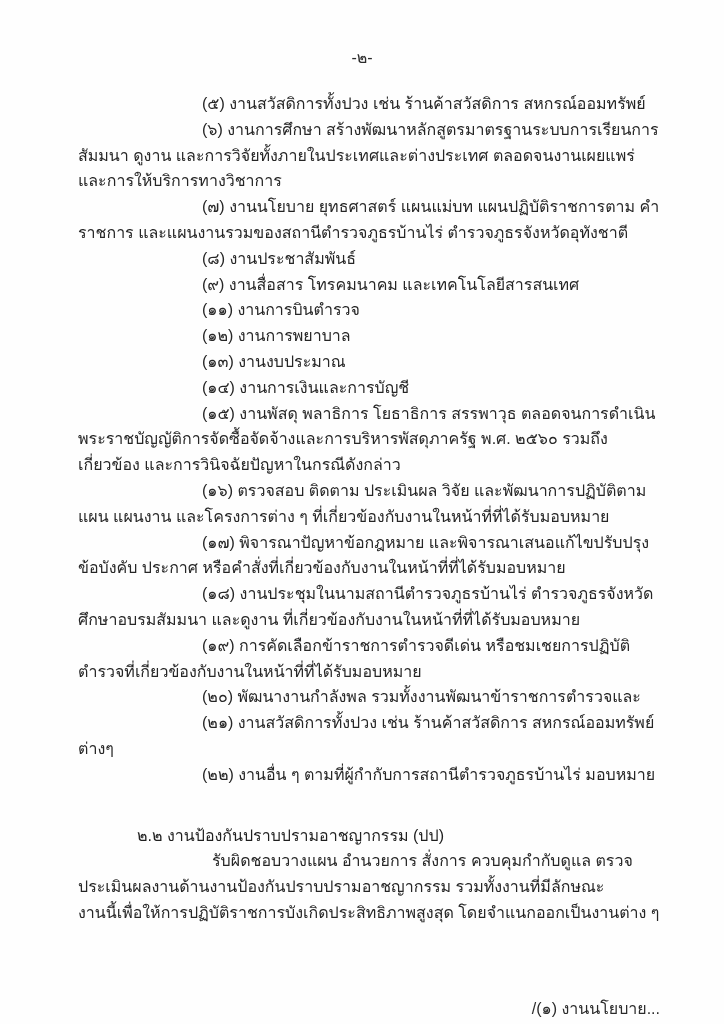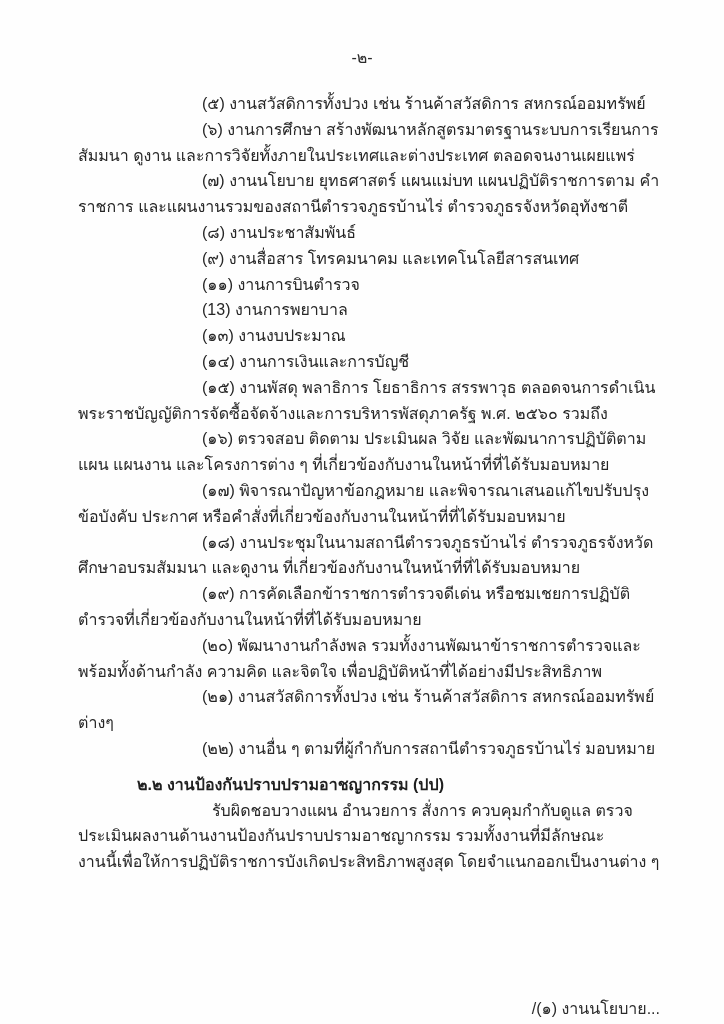--- a/index.html
+++ b/index.html
@@ -38,62 +38,63 @@
     white-space: normal;
     overflow: hidden;
     text-overflow: clip;
     max-height: 25.8px;
   }
   .line.item   { padding-left: 124px; }
   .line.flush  { padding-left: 0; }
   .line.indent2{ padding-left: 134px; }
   .line.heading {
     padding-left: 59px;
-    font-weight: bold;
-    margin-top: 10px;
+    font-weight: normal;
+    margin-top: 35px;
     color: #1f1f1f;
   }
   .footer-continuation {
     position: absolute;
     top: 996px;
     right: 64px;
     font-size: 16px;
     color: #2b2b2b;
   }
 </style>
 </head>
 <body>
 
 <div class="page">
   <div class="page-number">-๒-</div>
 
   <div class="doc-body">
       <div class="line item">(๕) งานสวัสดิการทั้งปวง เช่น ร้านค้าสวัสดิการ สหกรณ์ออมทรัพย์ กองทุนและมูลนิธิต่าง ๆ</div>
       <div class="line item">(๖) งานการศึกษา สร้างพัฒนาหลักสูตรมาตรฐานระบบการเรียนการสอน การฝึกอบรม</div>
       <div class="line flush">สัมมนา ดูงาน และการวิจัยทั้งภายในประเทศและต่างประเทศ ตลอดจนงานเผยแพร่ความรู้แนวทางปฏิบัติราชการ</div>
+      <div class="line flush">และการให้บริการทางวิชาการ</div>
       <div class="line item">(๗) งานนโยบาย ยุทธศาสตร์ แผนแม่บท แผนปฏิบัติราชการตาม คำรับรองการปฏิบัติ</div>
       <div class="line flush">ราชการ และแผนงานรวมของสถานีตำรวจภูธรบ้านไร่ ตำรวจภูธรจังหวัดอุทังชาตี</div>
       <div class="line item">(๘) งานประชาสัมพันธ์</div>
       <div class="line item">(๙) งานสื่อสาร โทรคมนาคม และเทคโนโลยีสารสนเทศ</div>
       <div class="line item">(๑๑) งานการบินตำรวจ</div>
-      <div class="line item">(13) งานการพยาบาล</div>
+      <div class="line item">(๑๒) งานการพยาบาล</div>
       <div class="line item">(๑๓) งานงบประมาณ</div>
       <div class="line item">(๑๔) งานการเงินและการบัญชี</div>
       <div class="line item">(๑๕) งานพัสดุ พลาธิการ โยธาธิการ สรรพาวุธ ตลอดจนการดำเนินการต่าง ๆ ตาม</div>
       <div class="line flush">พระราชบัญญัติการจัดซื้อจัดจ้างและการบริหารพัสดุภาครัฐ พ.ศ. ๒๕๖๐  รวมถึงกฎหมาย ระเบียบ คำสั่ง อื่น ๆ ที่</div>
+      <div class="line flush">เกี่ยวข้อง และการวินิจฉัยปัญหาในกรณีดังกล่าว</div>
       <div class="line item">(๑๖) ตรวจสอบ ติดตาม ประเมินผล วิจัย และพัฒนาการปฏิบัติตามนโยบาย ยุทธศาสตร์</div>
       <div class="line flush">แผน แผนงาน และโครงการต่าง ๆ ที่เกี่ยวข้องกับงานในหน้าที่ที่ได้รับมอบหมาย</div>
       <div class="line item">(๑๗) พิจารณาปัญหาข้อกฎหมาย และพิจารณาเสนอแก้ไขปรับปรุง กฎหมาย กฎระเบียบ</div>
       <div class="line flush">ข้อบังคับ ประกาศ หรือคำสั่งที่เกี่ยวข้องกับงานในหน้าที่ที่ได้รับมอบหมาย</div>
       <div class="line item">(๑๘) งานประชุมในนามสถานีตำรวจภูธรบ้านไร่ ตำรวจภูธรจังหวัดอุทัยธานี รวมทั้งการเข้า</div>
       <div class="line flush">ศึกษาอบรมสัมมนา และดูงาน ที่เกี่ยวข้องกับงานในหน้าที่ที่ได้รับมอบหมาย</div>
       <div class="line item">(๑๙) การคัดเลือกข้าราชการตำรวจดีเด่น หรือชมเชยการปฏิบัติหน้าที่ของข้าราชการ</div>
       <div class="line flush">ตำรวจที่เกี่ยวข้องกับงานในหน้าที่ที่ได้รับมอบหมาย</div>
       <div class="line item">(๒๐) พัฒนางานกำลังพล รวมทั้งงานพัฒนาข้าราชการตำรวจและครอบครัวให้มีความ</div>
-      <div class="line flush">พร้อมทั้งด้านกำลัง ความคิด และจิตใจ เพื่อปฏิบัติหน้าที่ได้อย่างมีประสิทธิภาพ</div>
       <div class="line item">(๒๑) งานสวัสดิการทั้งปวง เช่น ร้านค้าสวัสดิการ สหกรณ์ออมทรัพย์ กองทุน และมูลนิธิ</div>
       <div class="line flush">ต่างๆ</div>
       <div class="line item">(๒๒) งานอื่น ๆ ตามที่ผู้กำกับการสถานีตำรวจภูธรบ้านไร่ มอบหมายเป็นพิเศษ</div>
       <div class="line heading">๒.๒ งานป้องกันปราบปรามอาชญากรรม (ปป)</div>
       <div class="line indent2">รับผิดชอบวางแผน อำนวยการ สั่งการ ควบคุมกำกับดูแล ตรวจสอบ ติดตามและ</div>
       <div class="line flush">ประเมินผลงานด้านงานป้องกันปราบปรามอาชญากรรม รวมทั้งงานที่มีลักษณะเกี่ยวข้องหรือเป็นส่วนประกอบของ</div>
       <div class="line flush">งานนี้เพื่อให้การปฏิบัติราชการบังเกิดประสิทธิภาพสูงสุด โดยจำแนกออกเป็นงานต่าง ๆ ดังนี้</div>
     </div>
 
   <div class="footer-continuation">/(๑) งานนโยบาย...</div>

